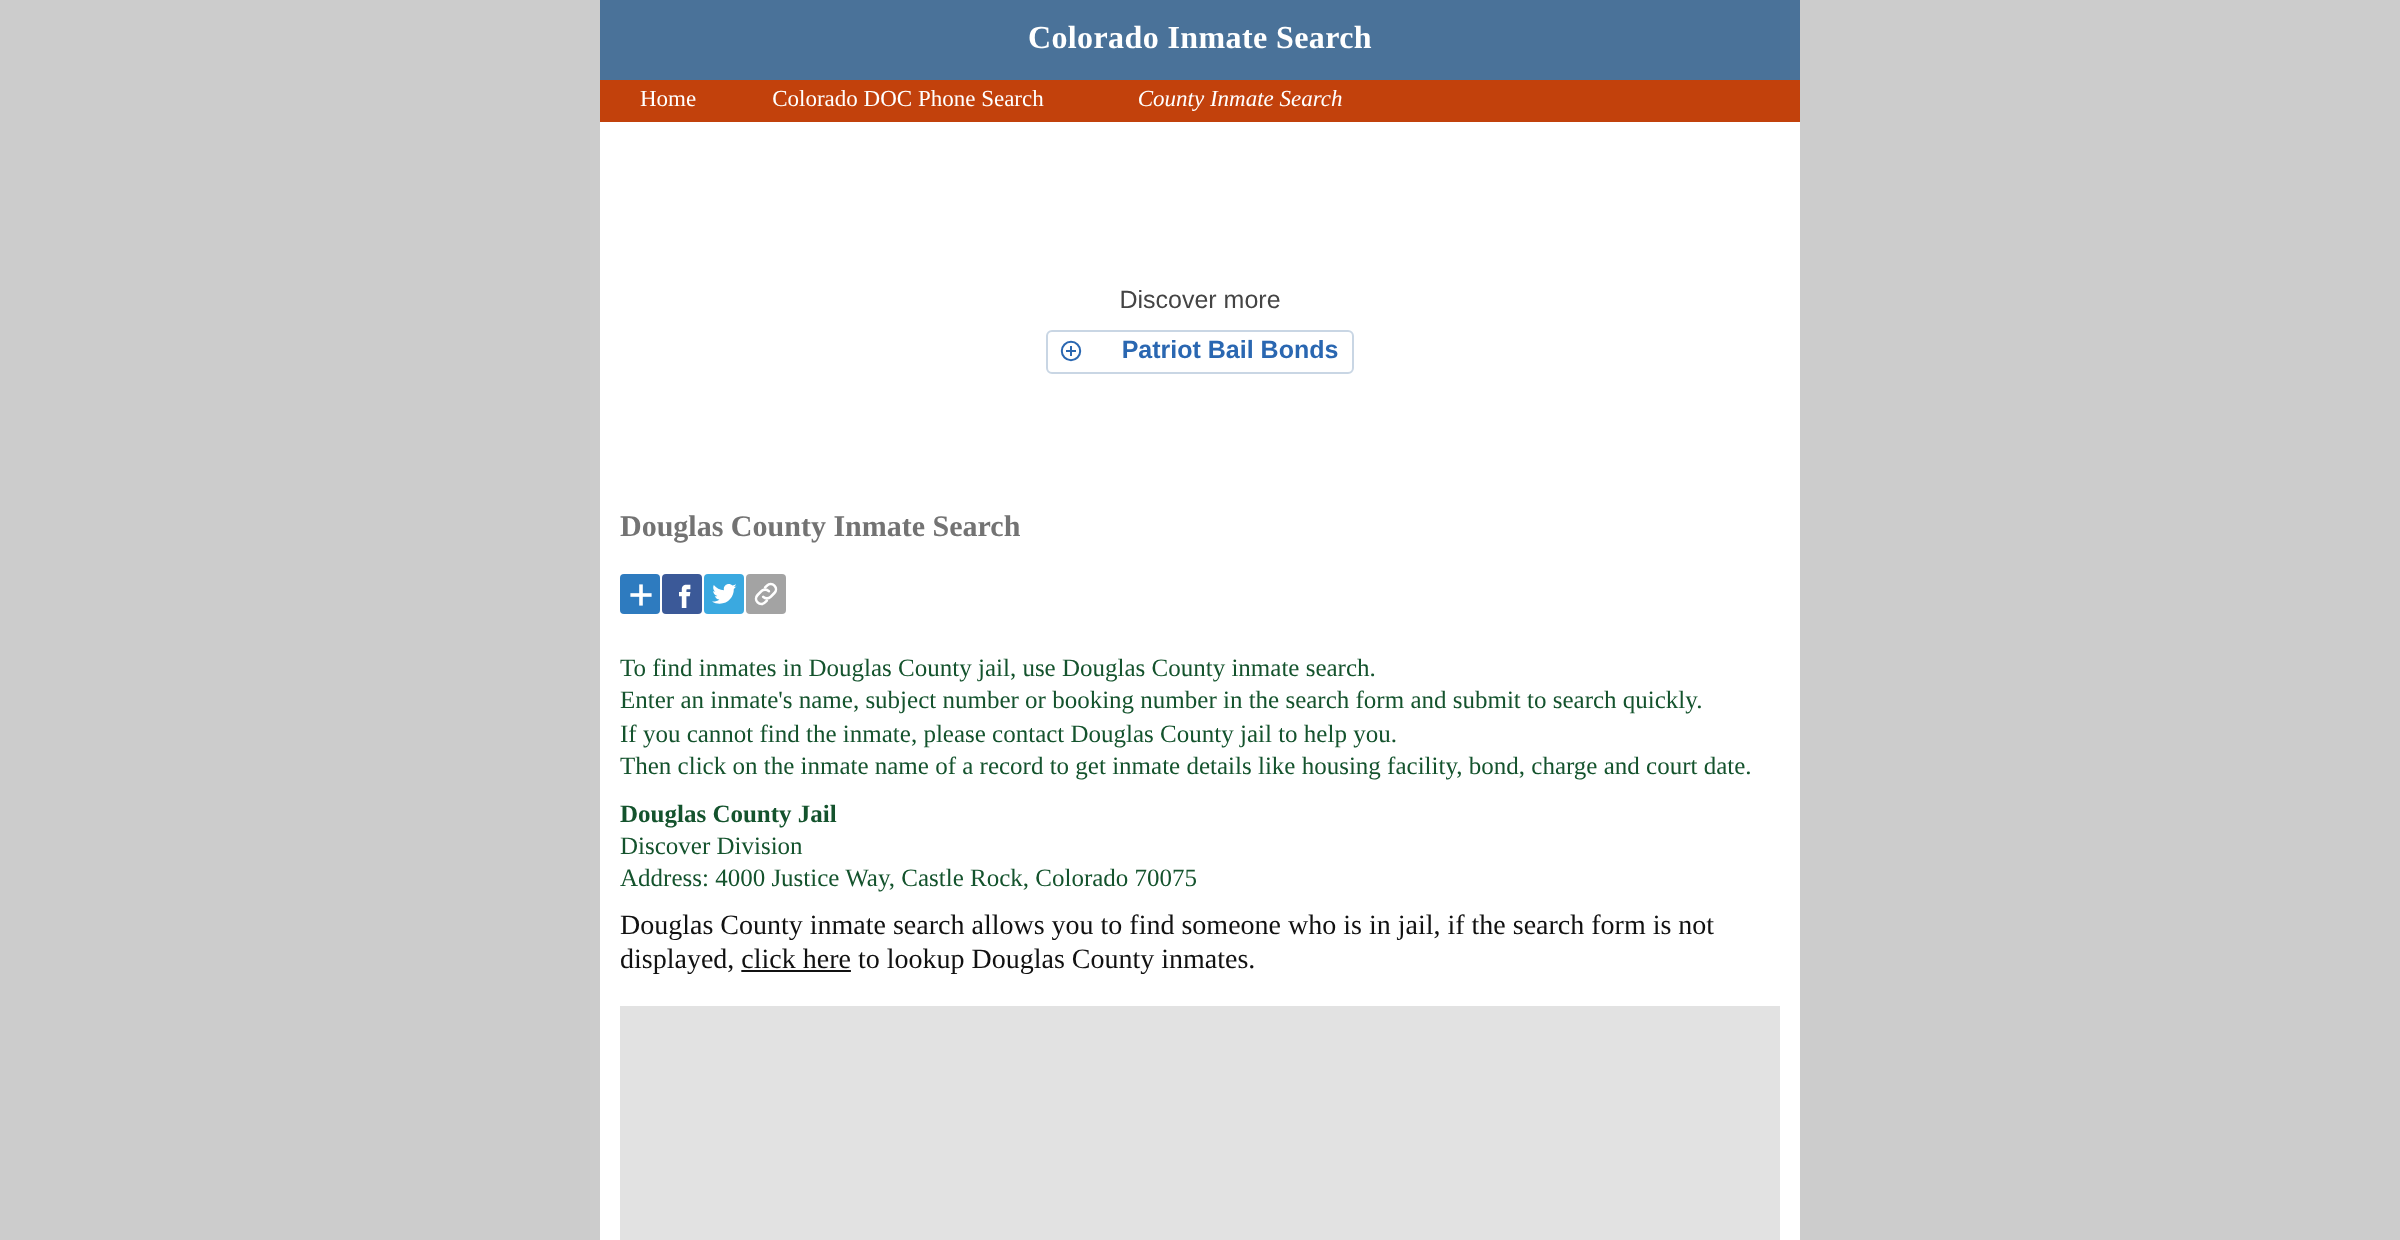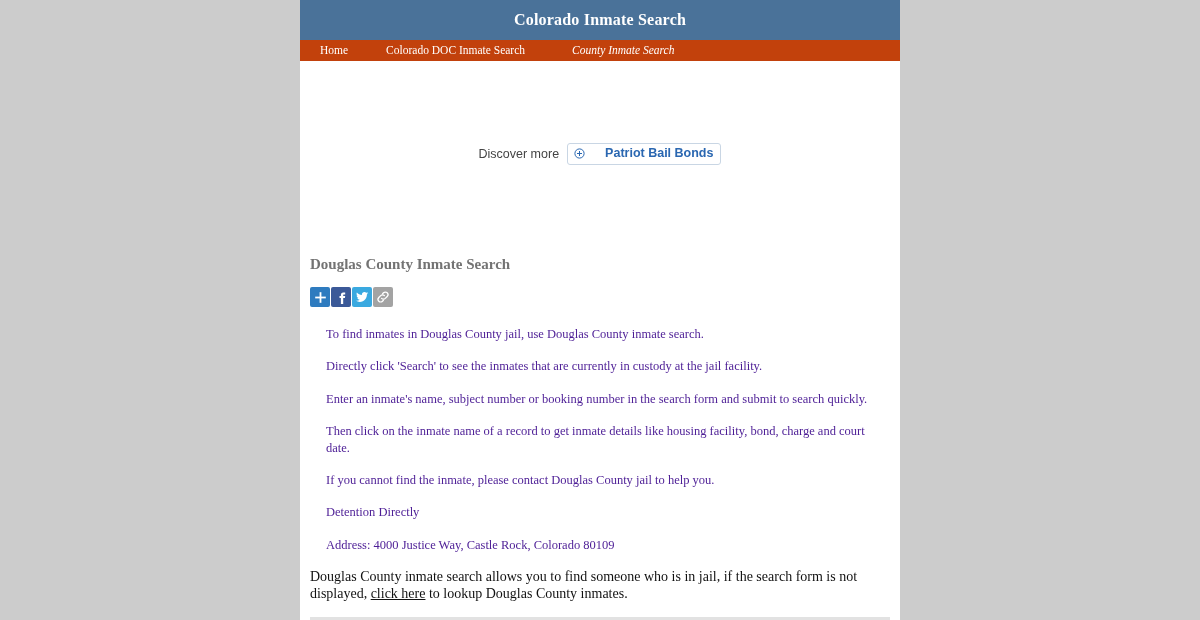--- a/index.html
+++ b/index.html
@@ -68,20 +68,21 @@
   }
   .discover-row {
     position: absolute;
     left: 0;
     right: 0;
     top: 82px;
     display: flex;
     align-items: center;
     justify-content: center;
     gap: 8px;
+    flex-direction: column;
   }
   .discover-label {
     font-family: "Liberation Sans", sans-serif;
     font-size: 12.5px;
     color: #444444;
   }
   .adv-chip {
     display: inline-flex;
     align-items: center;
     gap: 20px;
@@ -129,24 +130,24 @@
     font-size: 13px;
     line-height: 20px;
   }
   .share-addthis { background: #2e7bbf; }
   .share-facebook { background: #3b5998; }
   .share-twitter { background: #3aa9e0; }
   .share-link { background: #a3a3a3; }
   .share-btn svg { display: block; }
   .body-line {
     font-size: 12.5px;
-    color: #4c1d95;
+    color: #14532d;
     line-height: 16.4px;
     font-family: "Liberation Serif", serif;
-    margin: 16px;
+    margin: 0;
   }
   .jail-name {
     font-weight: bold;
     font-size: 12.5px;
     margin-top: 7px;
   }
   .para {
     margin-top: 8px;
     font-size: 14px;
     line-height: 16.8px;
@@ -168,21 +169,21 @@
 
 <div id="page">
   <div class="site">
 
     <div class="site-header">
       <div class="site-title">Colorado Inmate Search</div>
     </div>
 
     <div class="site-nav">
       <a class="nav-item" href="#">Home</a>
-      <a class="nav-item" href="#">Colorado DOC Inmate Search</a>
+      <a class="nav-item" href="#">Colorado DOC Phone Search</a>
       <a class="nav-item" href="#">County Inmate Search</a>
     </div>
 
     <div class="ad-slot">
       <div class="discover-row">
         <span class="discover-label">Discover more</span>
         <span class="adv-chip">
           <span class="chip-icon">
             <svg width="11" height="11" viewBox="0 0 11 11" aria-hidden="true">
               <circle cx="5.5" cy="5.5" r="4.6" fill="none" stroke="#2a67b1" stroke-width="1"></circle>
@@ -218,27 +219,27 @@
         </span>
         <span class="share-btn share-link">
           <svg width="14" height="14" viewBox="0 0 14 14" aria-hidden="true">
             <path d="M5.6 8.4a2.6 2.6 0 0 0 3.7 0l1.9-1.9a2.6 2.6 0 1 0-3.7-3.7l-.9.9" fill="none" stroke="#ffffff" stroke-width="1.3" stroke-linecap="round"></path>
             <path d="M8.4 5.6a2.6 2.6 0 0 0-3.7 0L2.8 7.5a2.6 2.6 0 1 0 3.7 3.7l.9-.9" fill="none" stroke="#ffffff" stroke-width="1.3" stroke-linecap="round"></path>
           </svg>
         </span>
       </div>
 
       <p class="body-line">To find inmates in Douglas County jail, use Douglas County inmate search.</p>
-      <p class="body-line">Directly click 'Search' to see the inmates that are currently in custody at the jail facility.</p>
       <p class="body-line">Enter an inmate's name, subject number or booking number in the search form and submit to search quickly.</p>
+      <p class="body-line">If you cannot find the inmate, please contact Douglas County jail to help you.</p>
       <p class="body-line">Then click on the inmate name of a record to get inmate details like housing facility, bond, charge and court date.</p>
-      <p class="body-line">If you cannot find the inmate, please contact Douglas County jail to help you.</p>
-
-      <p class="body-line">Detention Directly</p>
-      <p class="body-line">Address: 4000 Justice Way, Castle Rock, Colorado 80109</p>
+
+      <p class="body-line jail-name">Douglas County Jail</p>
+      <p class="body-line">Discover Division</p>
+      <p class="body-line">Address: 4000 Justice Way, Castle Rock, Colorado 70075</p>
 
       <p class="para">
         <span>Douglas County inmate search allows you to find someone who is in jail, if the search form is not displayed, </span><a class="inline-link" href="#">click here</a><span> to lookup Douglas County inmates.</span>
       </p>
 
       <div class="embed-box"></div>
 
     </div>
   </div>
 </div>

